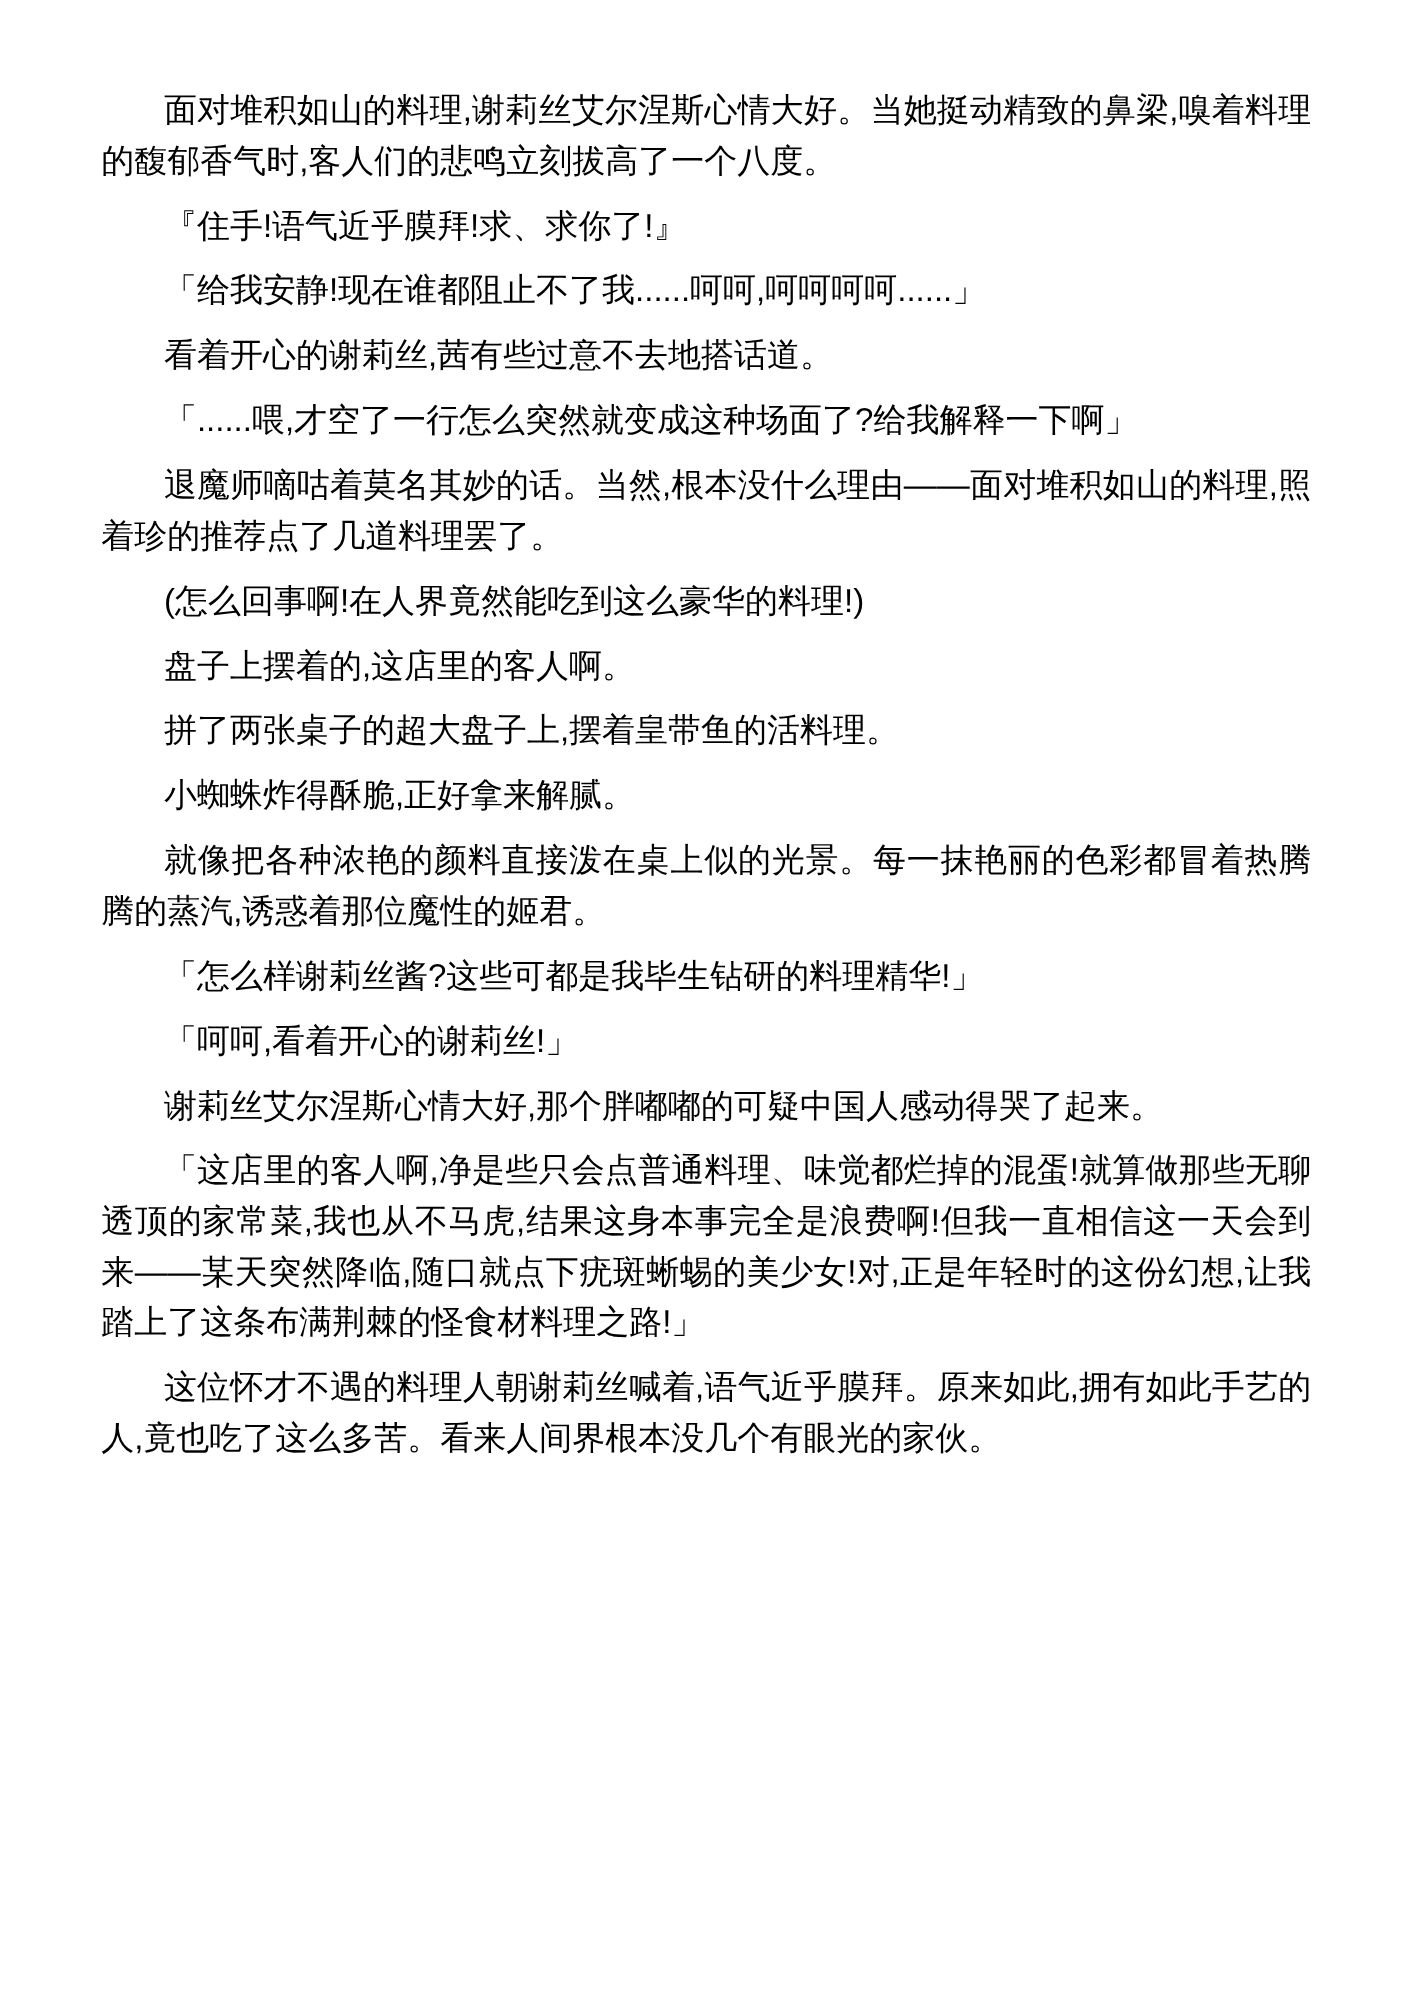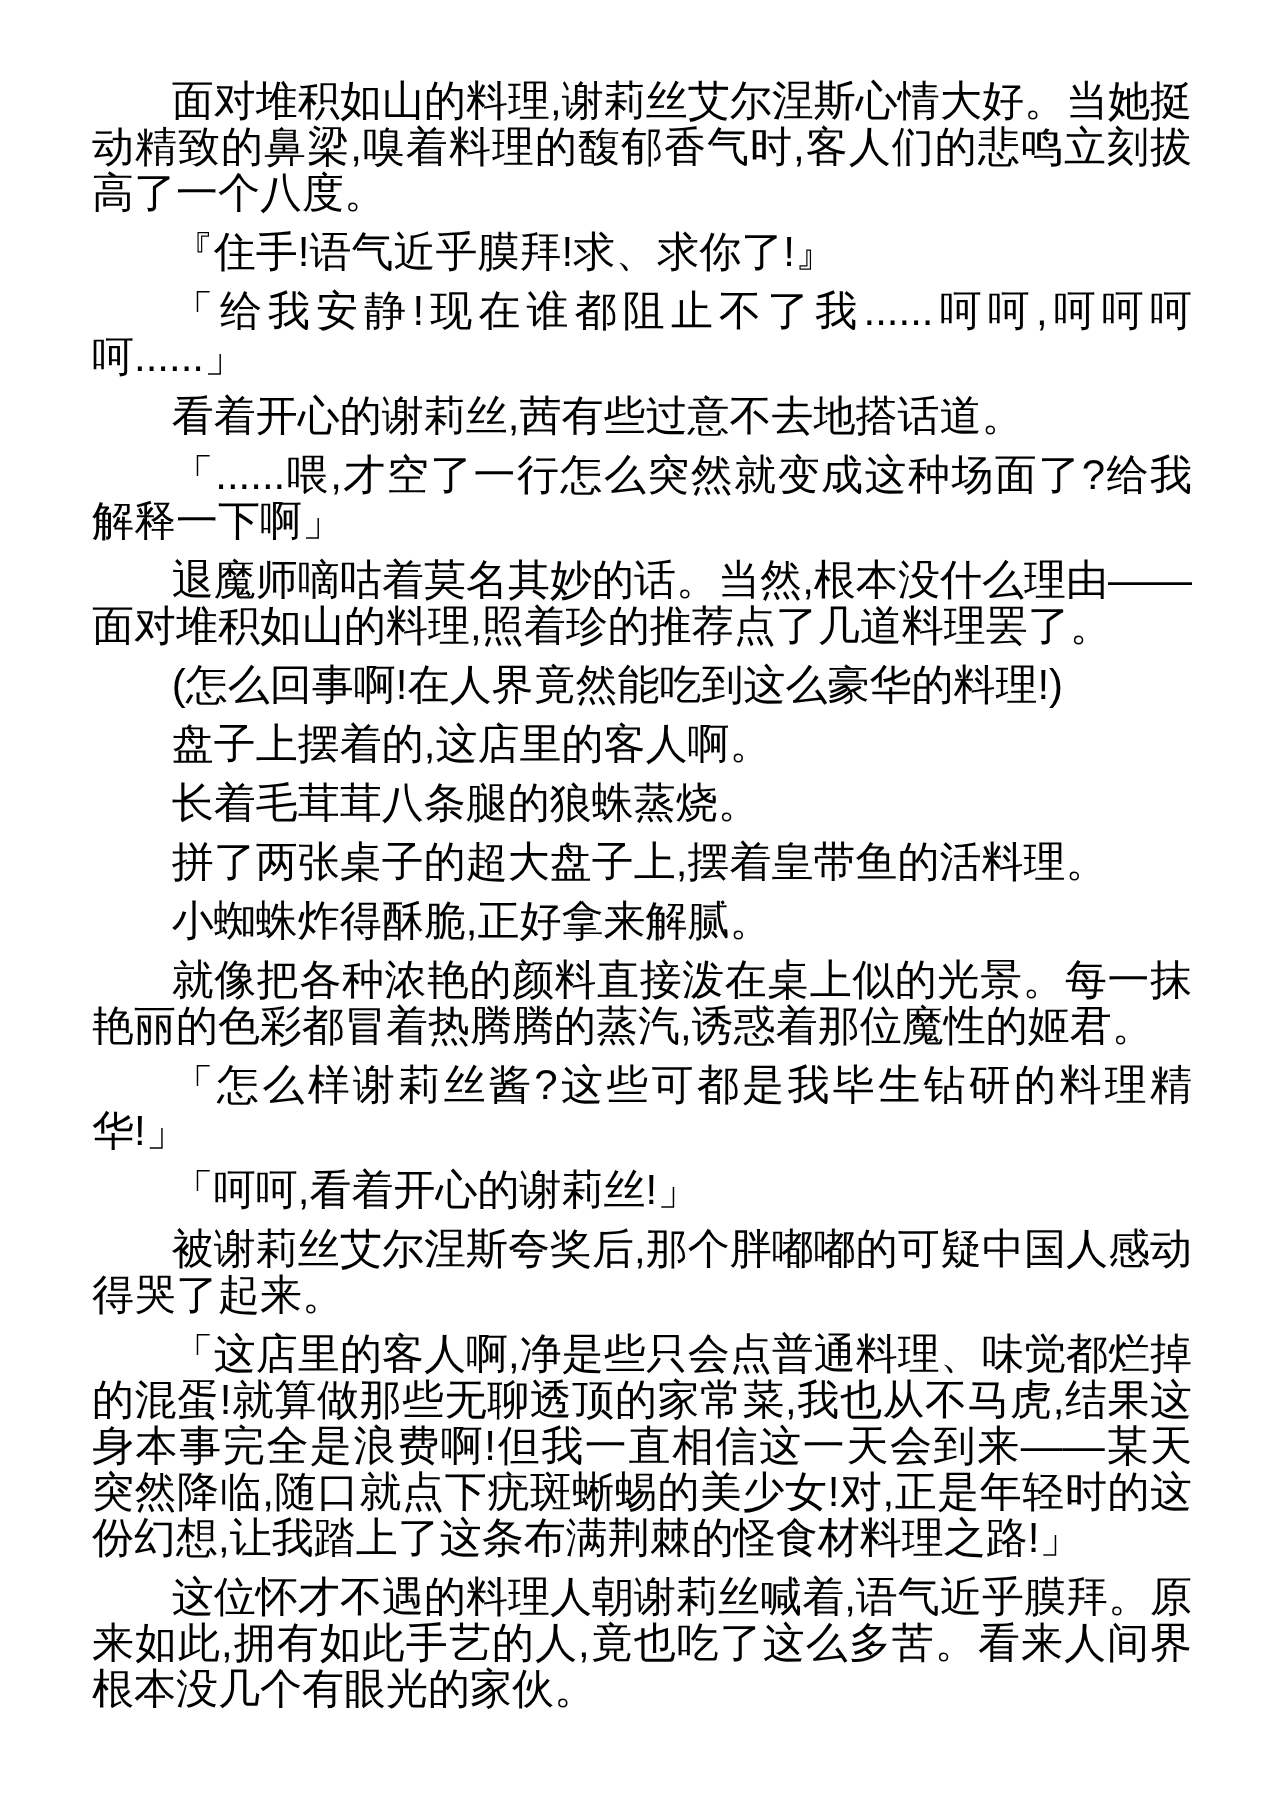--- a/index.html
+++ b/index.html
@@ -13,21 +13,21 @@
     overflow: hidden;
   }
   .page {
     box-sizing: border-box;
     width: 1280px;
     height: 1818px;
     padding: 78px 88px 0 92px;
     background: #ffffff;
     color: #000000;
     font-family: "Liberation Sans", "DejaVu Sans", sans-serif;
-    font-size: 42px;
+    font-size: 30px;
     line-height: 46px;
     text-align: justify;
   }
   .page p {
     margin: 0 0 13px 0;
     text-indent: 1.9em;
     word-break: break-all;
     overflow-wrap: anywhere;
   }
 </style>
@@ -36,22 +36,21 @@
 
 <div class="page">
   <p>面对堆积如山的料理,谢莉丝艾尔涅斯心情大好。当她挺动精致的鼻梁,嗅着料理的馥郁香气时,客人们的悲鸣立刻拔高了一个八度。</p>
   <p>『住手!语气近乎膜拜!求、求你了!』</p>
   <p>「给我安静!现在谁都阻止不了我......呵呵,呵呵呵呵......」</p>
   <p>看着开心的谢莉丝,茜有些过意不去地搭话道。</p>
   <p>「......喂,才空了一行怎么突然就变成这种场面了?给我解释一下啊」</p>
   <p>退魔师嘀咕着莫名其妙的话。当然,根本没什么理由——面对堆积如山的料理,照着珍的推荐点了几道料理罢了。</p>
   <p>(怎么回事啊!在人界竟然能吃到这么豪华的料理!)</p>
   <p>盘子上摆着的,这店里的客人啊。</p>
-  <p>长着毛茸茸八条腿的狼蛛蒸烧。</p>
   <p>拼了两张桌子的超大盘子上,摆着皇带鱼的活料理。</p>
   <p>小蜘蛛炸得酥脆,正好拿来解腻。</p>
   <p>就像把各种浓艳的颜料直接泼在桌上似的光景。每一抹艳丽的色彩都冒着热腾腾的蒸汽,诱惑着那位魔性的姬君。</p>
   <p>「怎么样谢莉丝酱?这些可都是我毕生钻研的料理精华!」</p>
   <p>「呵呵,看着开心的谢莉丝!」</p>
-  <p>被谢莉丝艾尔涅斯夸奖后,那个胖嘟嘟的可疑中国人感动得哭了起来。</p>
+  <p>谢莉丝艾尔涅斯心情大好,那个胖嘟嘟的可疑中国人感动得哭了起来。</p>
   <p>「这店里的客人啊,净是些只会点普通料理、味觉都烂掉的混蛋!就算做那些无聊透顶的家常菜,我也从不马虎,结果这身本事完全是浪费啊!但我一直相信这一天会到来——某天突然降临,随口就点下疣斑蜥蜴的美少女!对,正是年轻时的这份幻想,让我踏上了这条布满荆棘的怪食材料理之路!」</p>
   <p>这位怀才不遇的料理人朝谢莉丝喊着,语气近乎膜拜。原来如此,拥有如此手艺的人,竟也吃了这么多苦。看来人间界根本没几个有眼光的家伙。</p>
 </div>
 
 </body></html>

